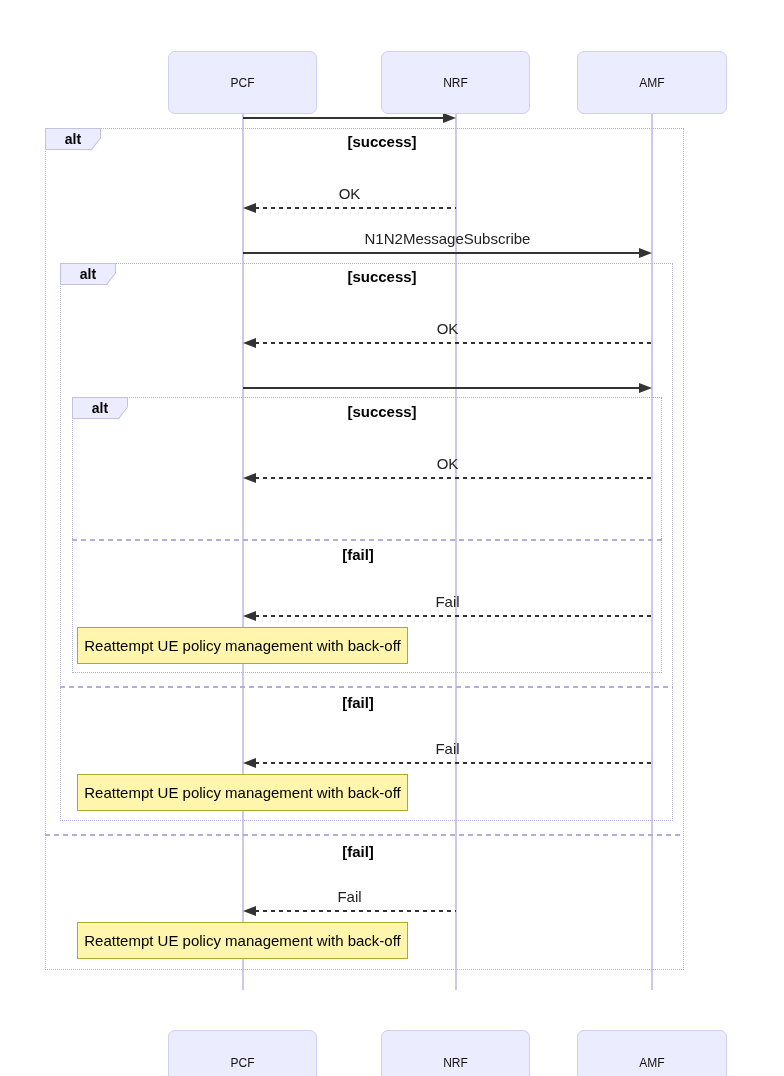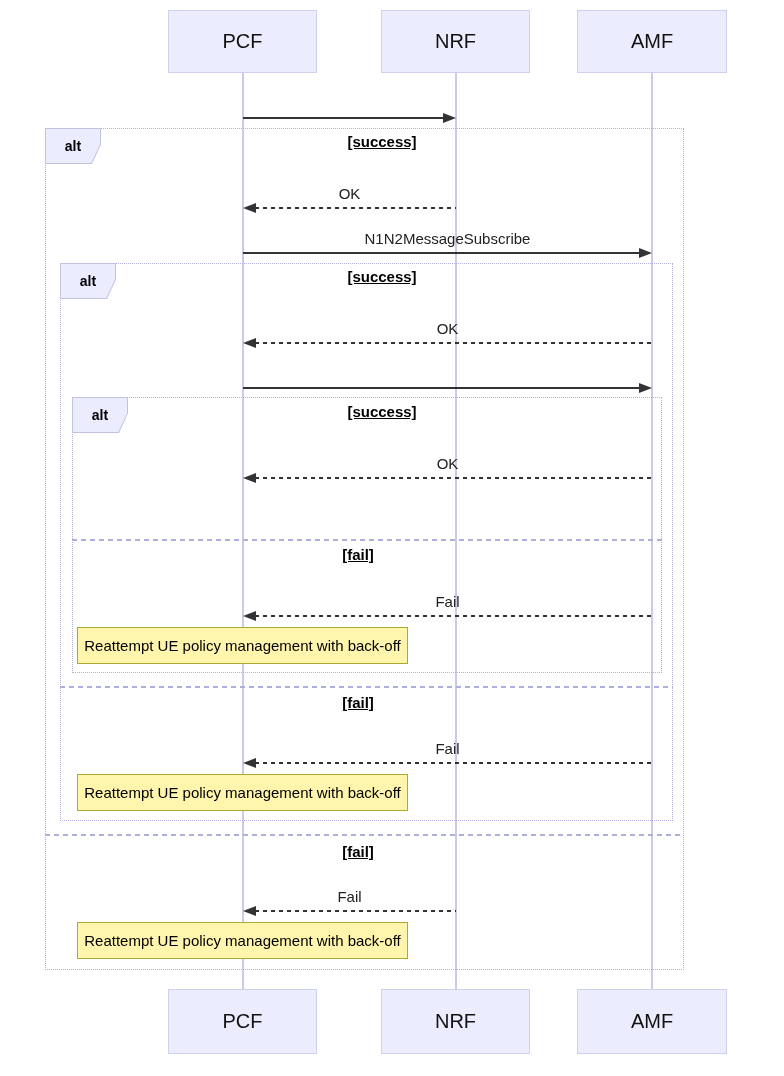--- a/index.html
+++ b/index.html
@@ -15,39 +15,39 @@
     --text:#111111;
   }
   html,body{margin:0;padding:0;background:#ffffff;}
   .canvas{
     position:relative;width:784px;height:1076px;background:#ffffff;
     font-family:"Liberation Sans", sans-serif;color:var(--text);
     overflow:hidden;
   }
   .actor{
     position:absolute;background:var(--actor-fill);
-    border:1px solid var(--actor-border);border-radius:0;
+    border:1px solid var(--actor-border);border-radius:7px;
     display:flex;align-items:center;justify-content:center;
-    font-size:20px;color:#111;box-sizing:border-box;
+    font-size:12px;color:#111;box-sizing:border-box;margin-top:41px;
   }
   .lifeline{position:absolute;width:2px;background:var(--lifeline);}
   .frame{position:absolute;border:1px dotted var(--frame-border);box-sizing:border-box;}
   .alt-label{
-    position:absolute;width:56px;height:36px;background:var(--label-border);
+    position:absolute;width:56px;height:22px;background:var(--label-border);
     clip-path:polygon(0 0,100% 0,100% 45%,84% 100%,0 100%);
   }
   .alt-label-inner{
     position:absolute;inset:1px;background:var(--label-fill);
     clip-path:polygon(0 0,100% 0,100% 45%,84% 100%,0 100%);
     display:flex;align-items:center;justify-content:center;
     font-size:14px;font-weight:bold;color:#000;
   }
   .section-label{
     position:absolute;font-size:15px;font-weight:bold;color:#000;
-    text-align:center;height:18px;line-height:18px;text-decoration:underline;
+    text-align:center;height:18px;line-height:18px;
   }
   .msg-label{
     position:absolute;font-size:15px;color:#222;text-align:center;
     height:18px;line-height:18px;
   }
   .line-solid{position:absolute;height:2px;background:var(--arrow);}
   .line-dashed{
     position:absolute;height:2px;
     background:repeating-linear-gradient(90deg,var(--arrow) 0 4px,transparent 4px 8px);
   }

